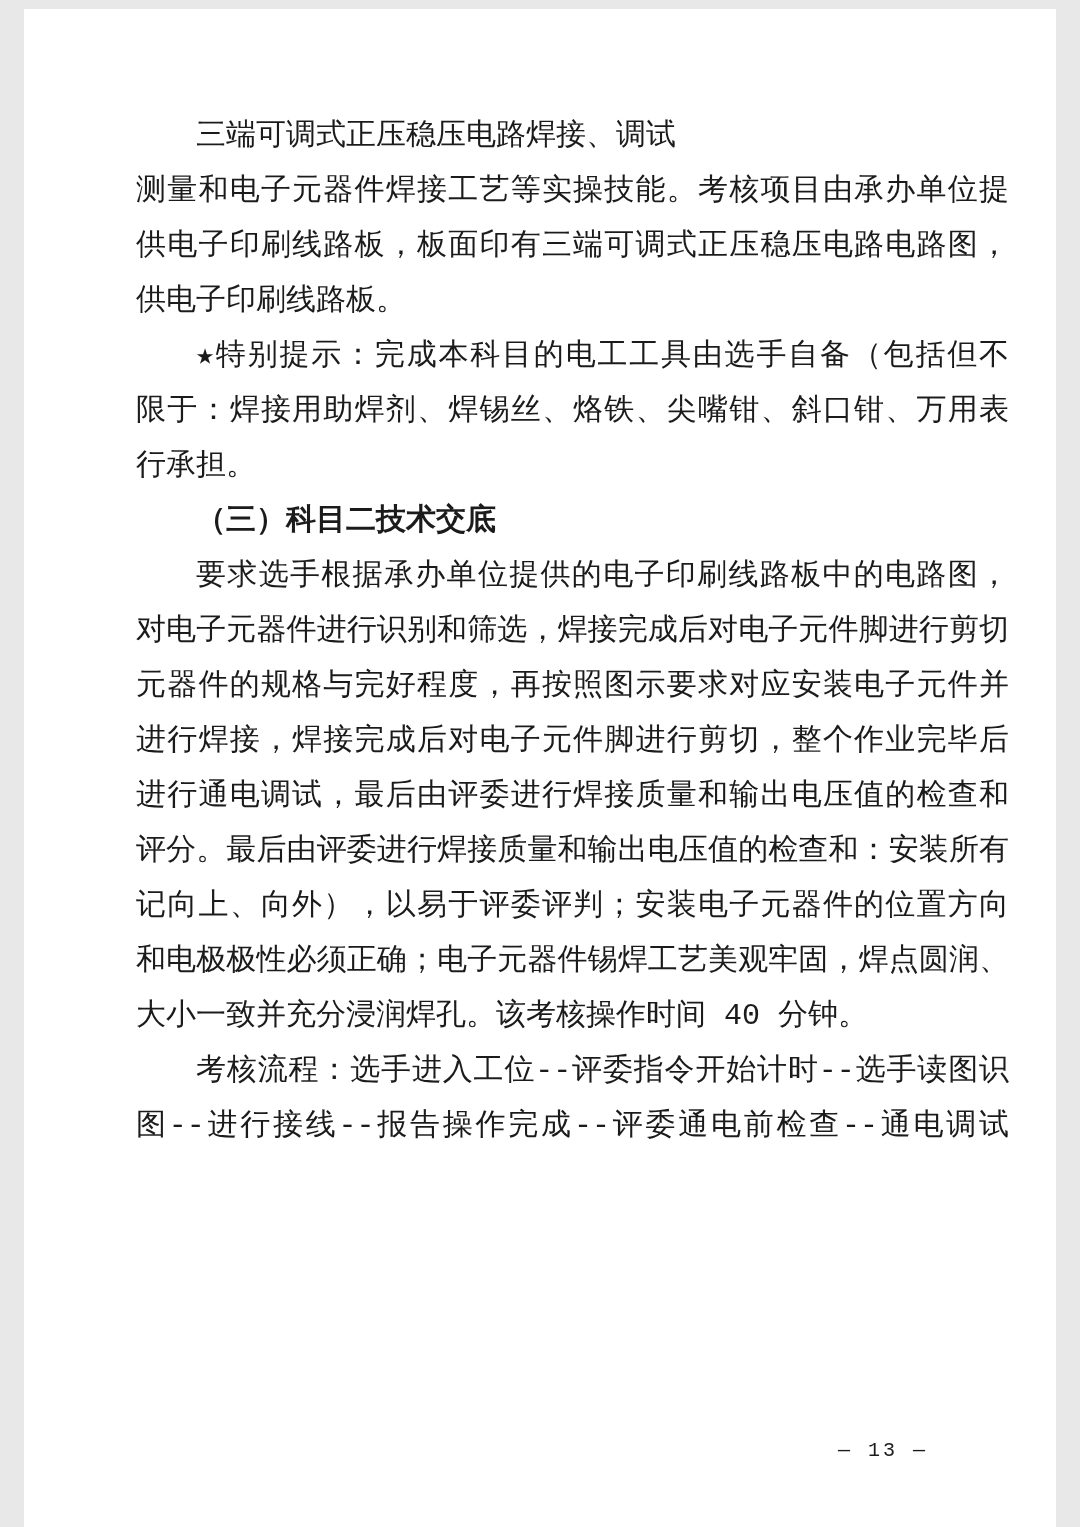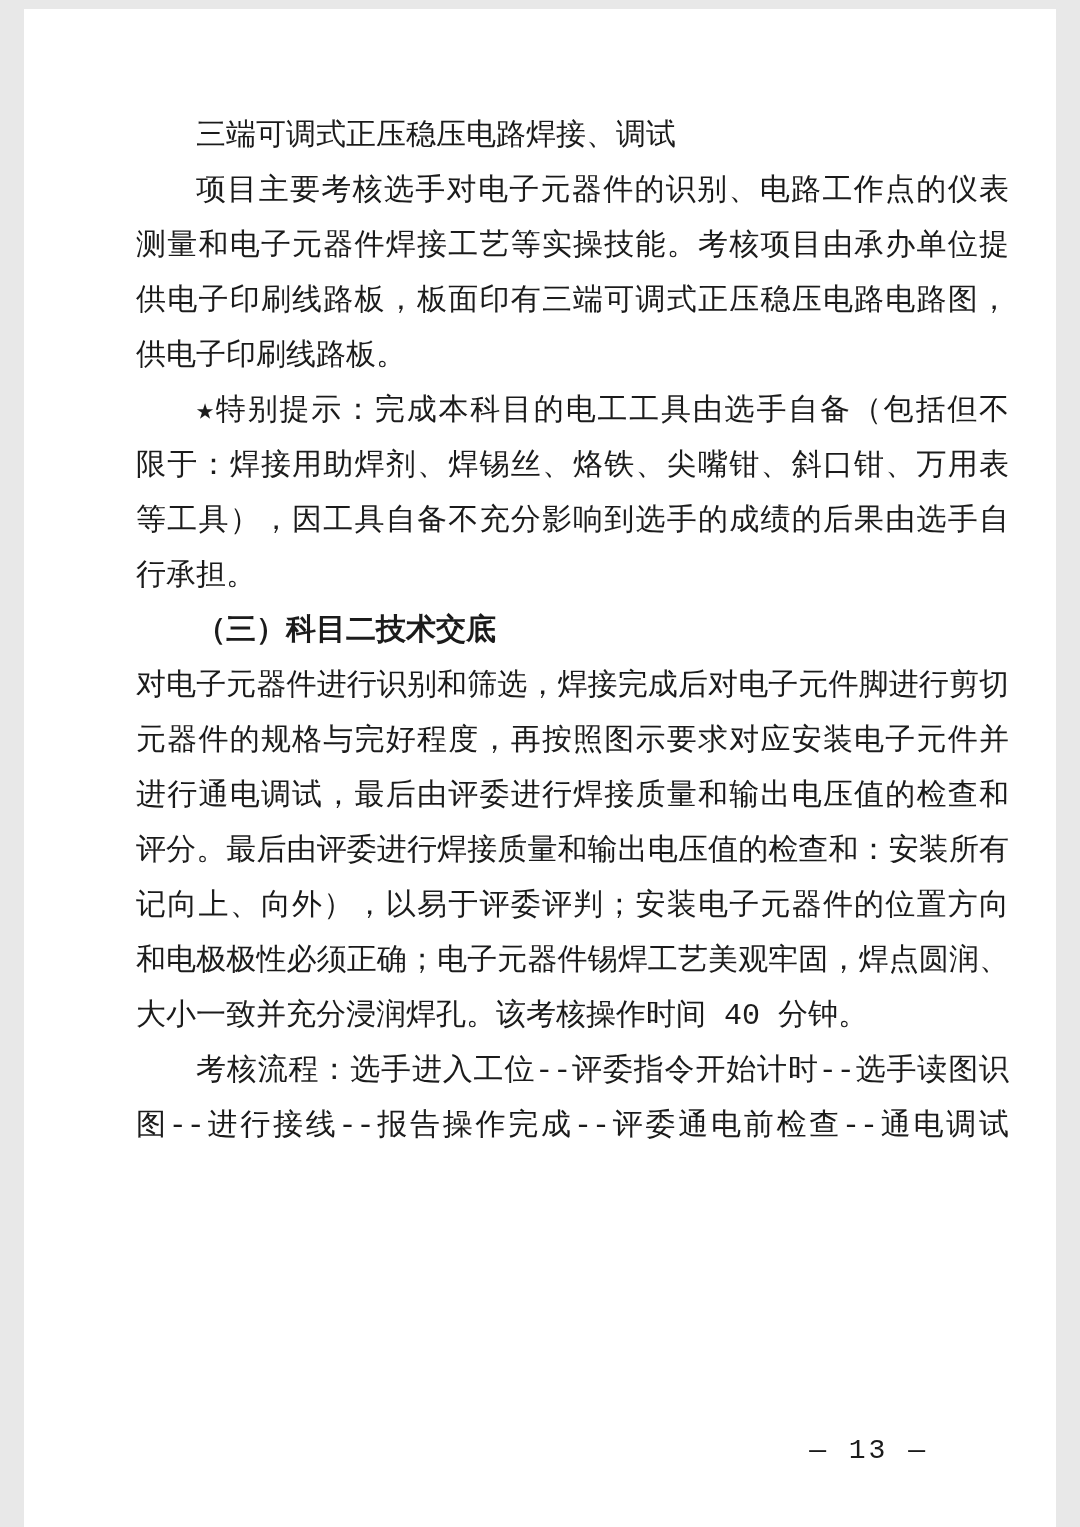--- a/index.html
+++ b/index.html
@@ -31,48 +31,48 @@
     text-align-last: justify;
   }
   .ln.indent { padding-left: 60px; }
   .ln.bold { font-weight: 700; }
   .page-num {
     position: absolute;
     top: 1414px;
     right: 128px;
     height: 55px;
     line-height: 55px;
-    font-size: 28px;
+    font-size: 20px;
     letter-spacing: 3px;
     color: #1b1b1b;
   }
 </style>
 </head>
 <body>
 
 <div class="page">
   <div class="text-block">
 
     <div class="ln indent">三端可调式正压稳压电路焊接、调试</div>
 
 
-    <div class="ln indent just">项目主要考核选手对电子元器件的识别、电路工作点的仪表</div>
     <div class="ln just">测量和电子元器件焊接工艺等实操技能。考核项目由承办单位提</div>
     <div class="ln just">供电子印刷线路板，板面印有三端可调式正压稳压电路电路图，</div>
     <div class="ln">供电子印刷线路板。</div>
 
     <div class="ln indent just">★特别提示：完成本科目的电工工具由选手自备（包括但不</div>
     <div class="ln just">限于：焊接用助焊剂、焊锡丝、烙铁、尖嘴钳、斜口钳、万用表</div>
-    <div class="ln just">等工具），因工具自备不充分影响到选手的成绩的后果由选手自</div>
     <div class="ln">行承担。</div>
 
     <div class="ln indent bold">（三）科目二技术交底</div>
 
+    <div class="ln indent just">要求选手根据承办单位提供的电子印刷线路板中的电路图，</div>
     <div class="ln just">对电子元器件进行识别和筛选，焊接完成后对电子元件脚进行剪切</div>
     <div class="ln just">元器件的规格与完好程度，再按照图示要求对应安装电子元件并</div>
+    <div class="ln just">进行焊接，焊接完成后对电子元件脚进行剪切，整个作业完毕后</div>
     <div class="ln just">进行通电调试，最后由评委进行焊接质量和输出电压值的检查和</div>
     <div class="ln just">评分。最后由评委进行焊接质量和输出电压值的检查和：安装所有</div>
     <div class="ln just">记向上、向外），以易于评委评判；安装电子元器件的位置方向</div>
     <div class="ln just">和电极极性必须正确；电子元器件锡焊工艺美观牢固，焊点圆润、</div>
     <div class="ln">大小一致并充分浸润焊孔。该考核操作时间 40 分钟。</div>
 
     <div class="ln indent just">考核流程：选手进入工位--评委指令开始计时--选手读图识</div>
     <div class="ln just">图--进行接线--报告操作完成--评委通电前检查--通电调试</div>
 
   </div>

